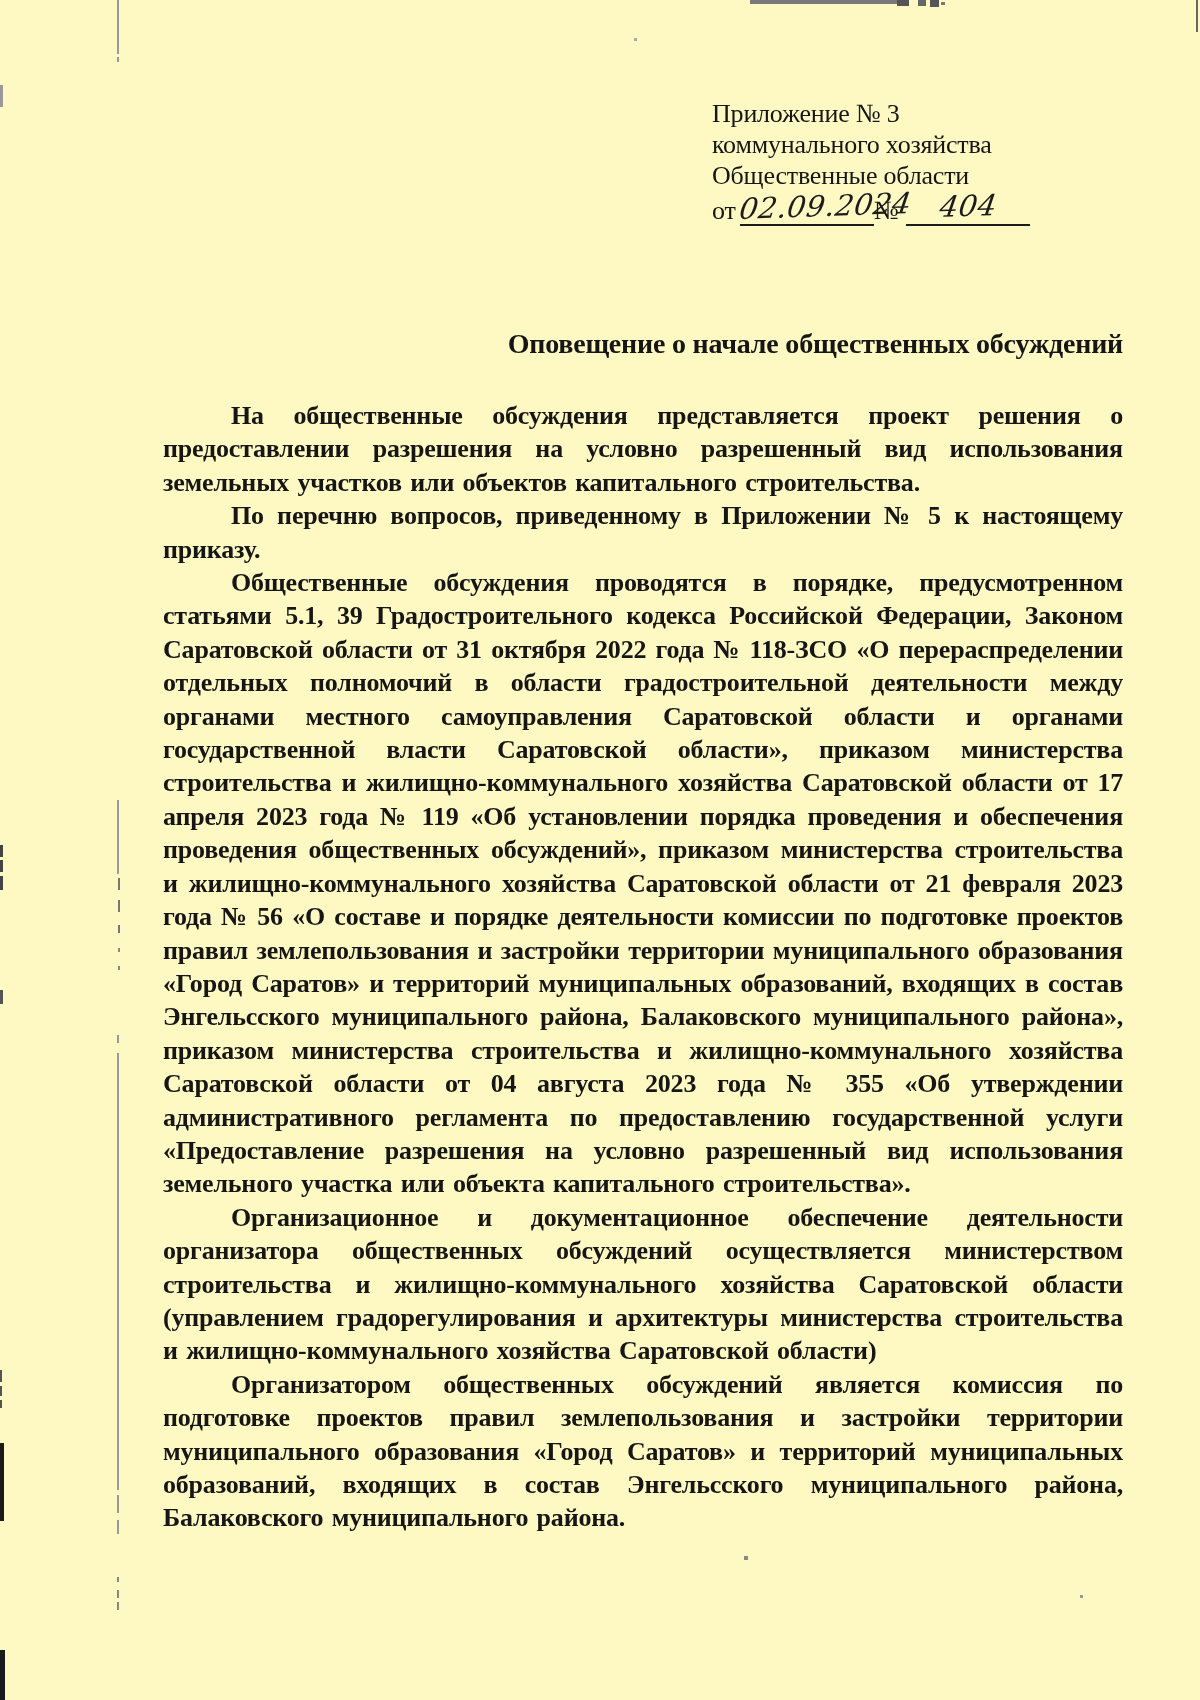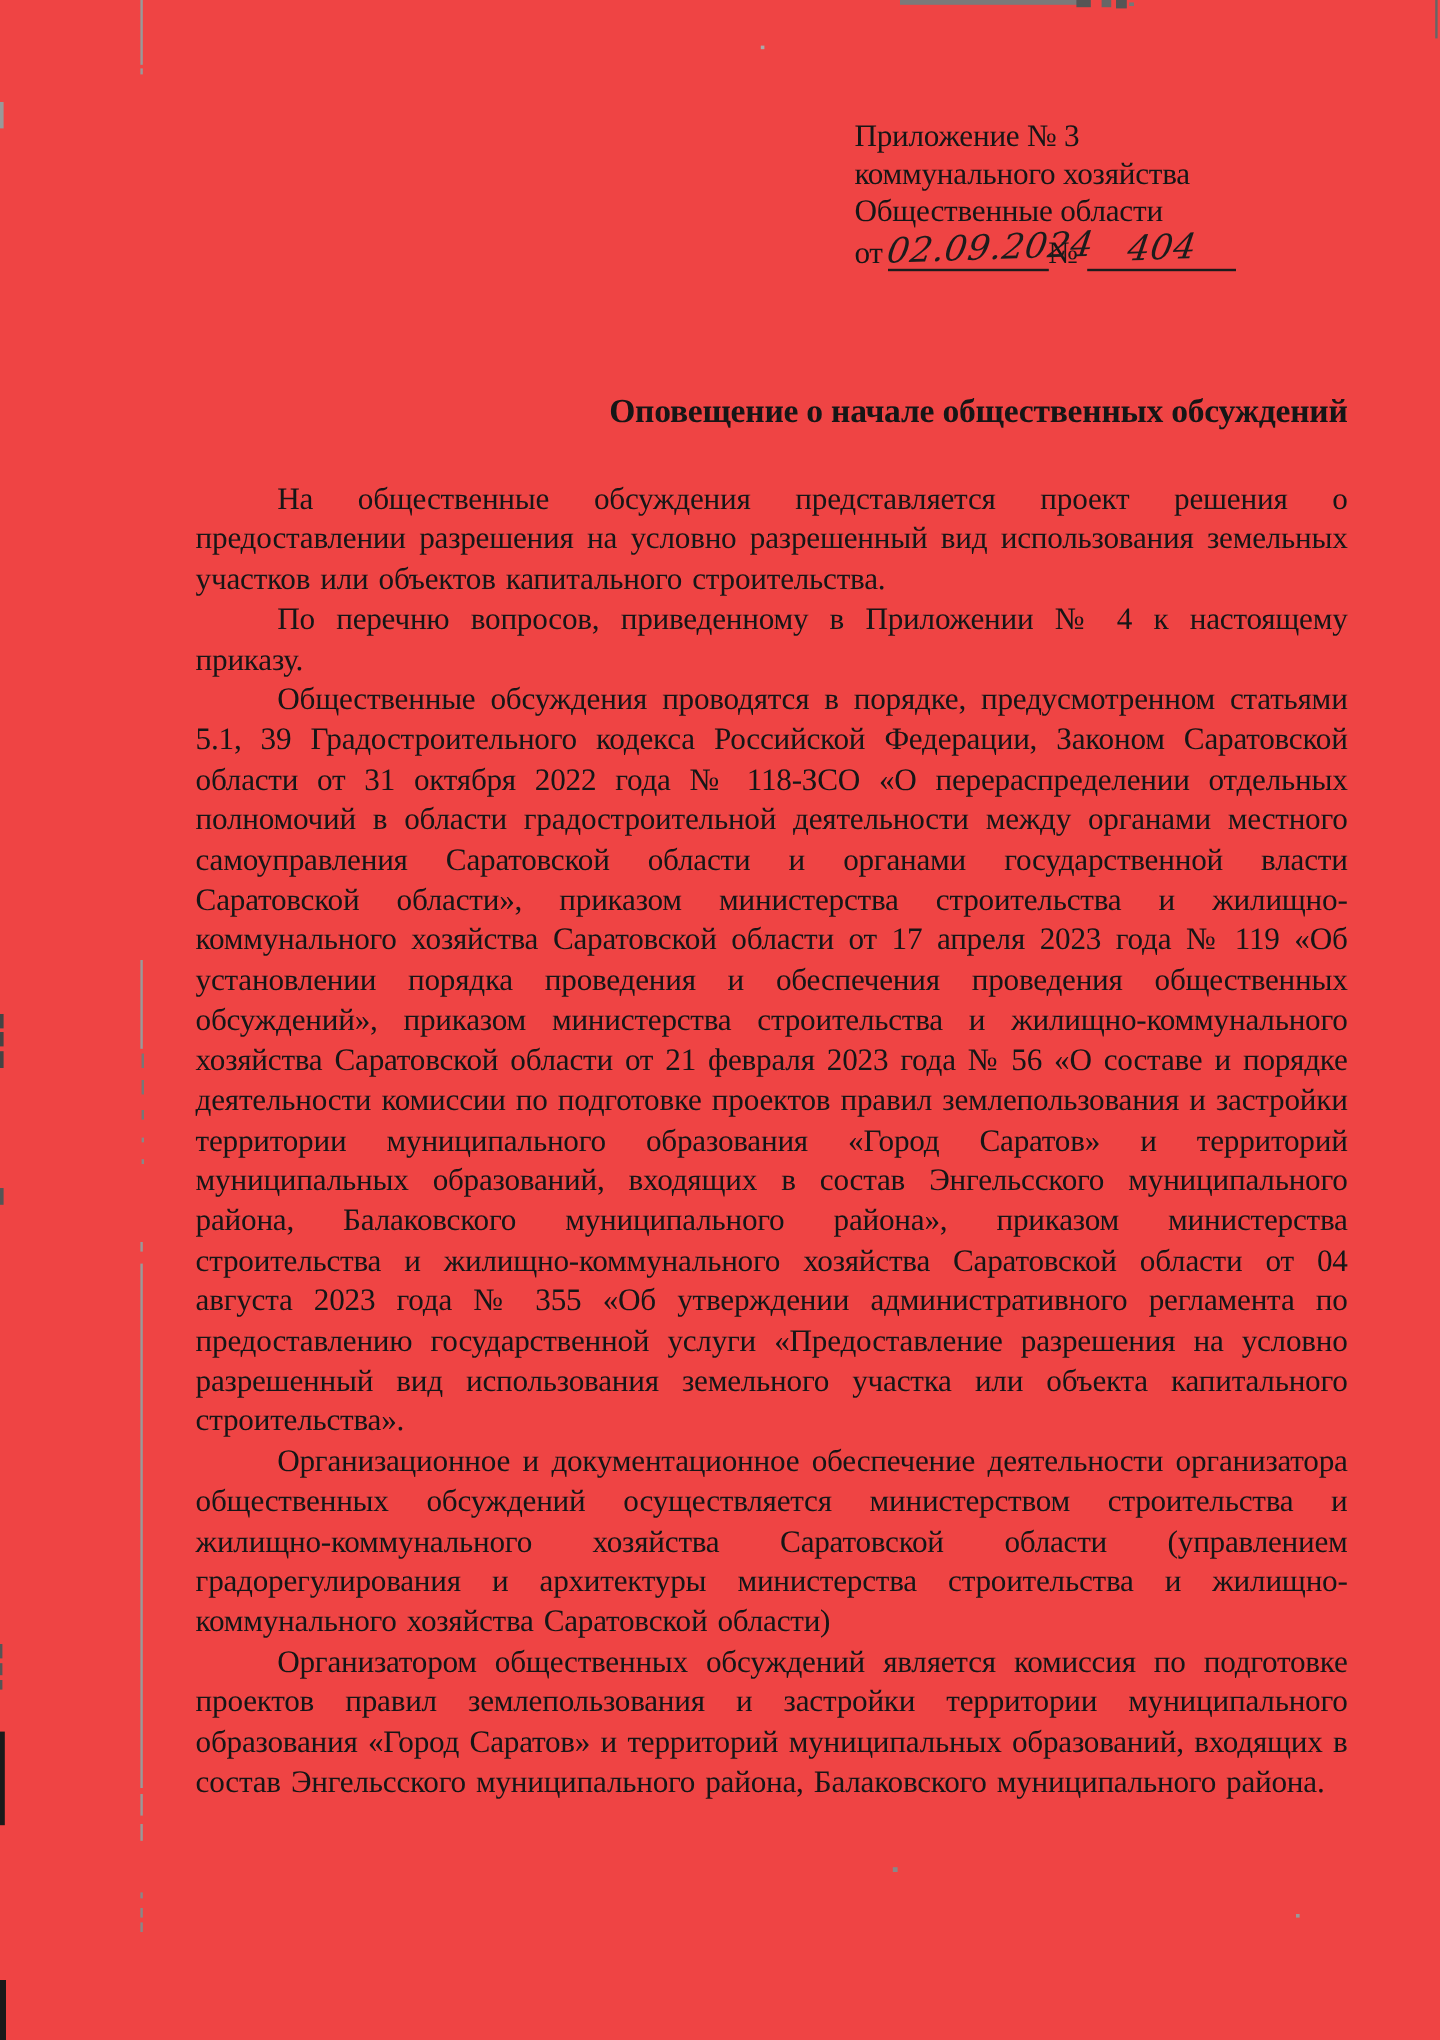--- a/index.html
+++ b/index.html
@@ -1,20 +1,20 @@
 <!DOCTYPE html>
 <html><head>
 <meta charset="utf-8">
 <style>
   html,body{margin:0;padding:0;background:#e8e8e8;}
   .page{
     position:relative;
     width:1200px;height:1700px;
     margin:0 auto;
-    background:#ef4444;
+    background:#fef9c3;
     font-family:"Liberation Serif", serif;
     color:#161616;
     overflow:hidden;
   }
   
   .header-block{
     position:absolute;
     left:712px;top:98px;
     font-size:26px;line-height:31px;
     letter-spacing:-0.2px;
@@ -52,21 +52,21 @@
   
   .body-text{
     position:absolute;
     left:163px;top:399px;width:960px;
     font-size:26px;
     line-height:33.4px;
     text-align:justify;
     letter-spacing:-0.2px;
     word-spacing:0.08em;
   }
-  .body-text p{margin:0;text-indent:68px;}
+  .body-text p{margin:0;text-indent:68px;font-weight:bold;}
   
   .artifact{position:absolute;}
 </style>
 </head>
 <body>
 
 <div class="page">
 
   <div class="artifact" style="left:750px;top:0;width:148px;height:4px;background:#7a7a7a;"></div>
   <div class="artifact" style="left:897px;top:0;width:12px;height:6px;background:#555;"></div>
@@ -112,19 +112,19 @@
     <div>Общественные области</div>
     <div class="date-line">
       <span>от</span><span class="slot slot-date"><span class="hw">02.09.2024</span></span><span>№</span><span class="slot slot-num"><span class="hw">404</span></span>
     </div>
   </div>
 
   <h1 class="doc-title">Оповещение о начале общественных обсуждений</h1>
 
   <div class="body-text">
     <p>На общественные обсуждения представляется проект решения о предоставлении разрешения на условно разрешенный вид использования земельных участков или объектов капитального строительства.</p>
-    <p>По перечню вопросов, приведенному в Приложении № 4 к настоящему приказу.</p>
+    <p>По перечню вопросов, приведенному в Приложении № 5 к настоящему приказу.</p>
     <p>Общественные обсуждения проводятся в порядке, предусмотренном статьями 5.1, 39 Градостроительного кодекса Российской Федерации, Законом Саратовской области от 31 октября 2022 года № 118-ЗСО «О перераспределении отдельных полномочий в области градостроительной деятельности между органами местного самоуправления Саратовской области и органами государственной власти Саратовской области», приказом министерства строительства и жилищно-коммунального хозяйства Саратовской области от 17 апреля 2023 года № 119 «Об установлении порядка проведения и обеспечения проведения общественных обсуждений», приказом министерства строительства и жилищно-коммунального хозяйства Саратовской области от 21 февраля 2023 года № 56 «О составе и порядке деятельности комиссии по подготовке проектов правил землепользования и застройки территории муниципального образования «Город Саратов» и территорий муниципальных образований, входящих в состав Энгельсского муниципального района, Балаковского муниципального района», приказом министерства строительства и жилищно-коммунального хозяйства Саратовской области от 04 августа 2023 года № 355 «Об утверждении административного регламента по предоставлению государственной услуги «Предоставление разрешения на условно разрешенный вид использования земельного участка или объекта капитального строительства».</p>
     <p>Организационное и документационное обеспечение деятельности организатора общественных обсуждений осуществляется министерством строительства и жилищно-коммунального хозяйства Саратовской области (управлением градорегулирования и архитектуры министерства строительства и жилищно-коммунального хозяйства Саратовской области)</p>
     <p>Организатором общественных обсуждений является комиссия по подготовке проектов правил землепользования и застройки территории муниципального образования «Город Саратов» и территорий муниципальных образований, входящих в состав Энгельсского муниципального района, Балаковского муниципального района.</p>
   </div>
 
 </div>
 
 </body></html>

